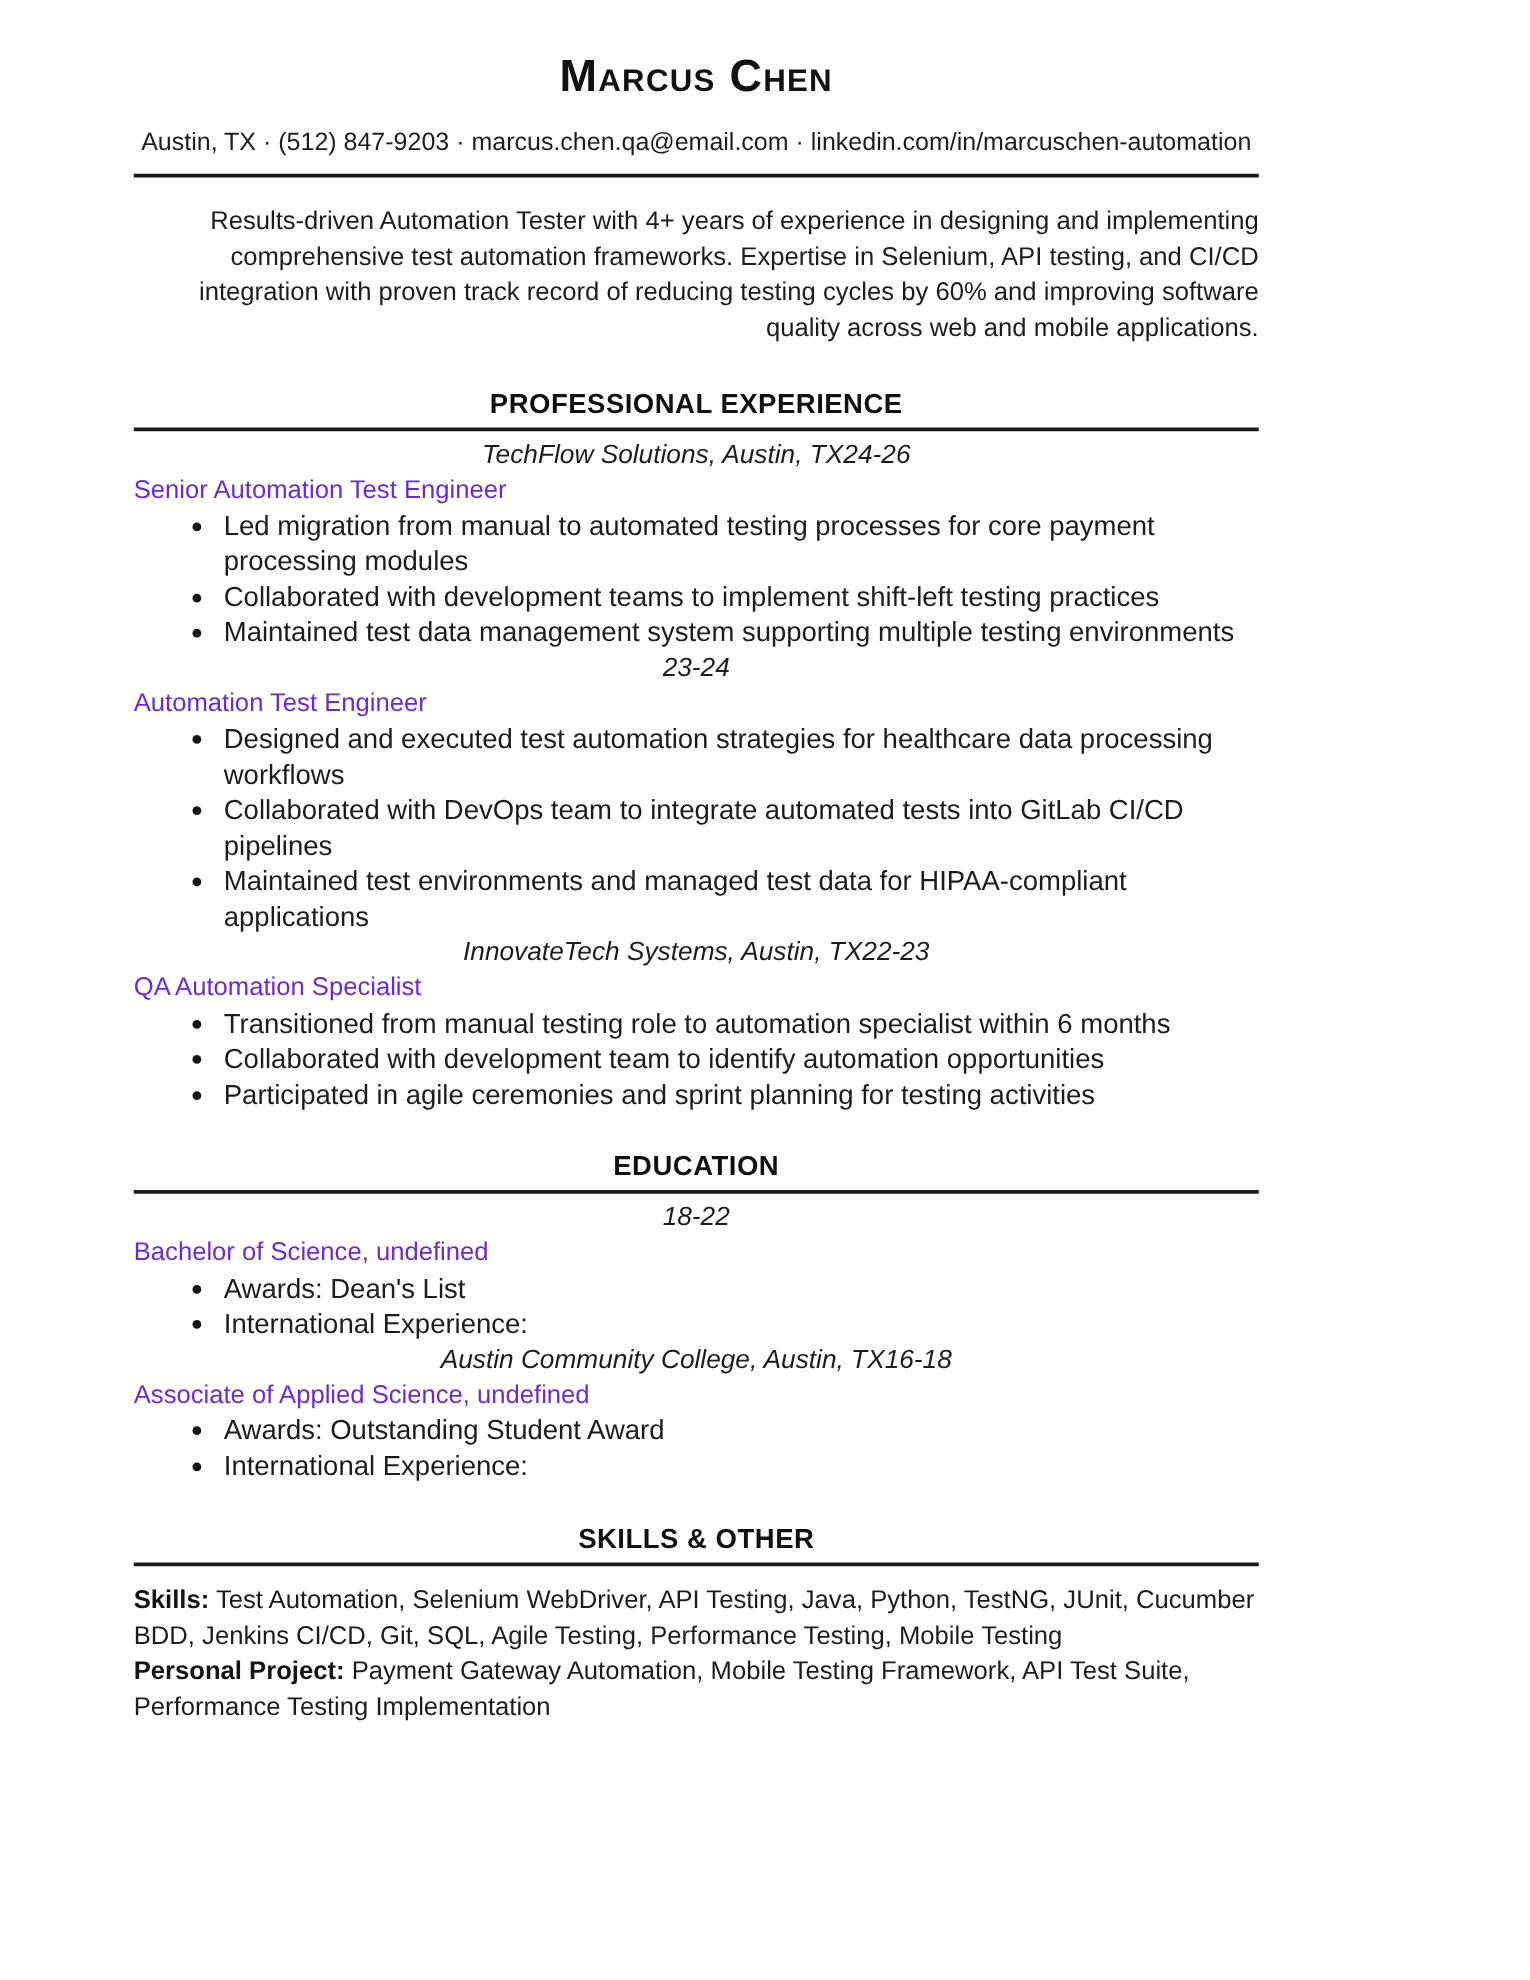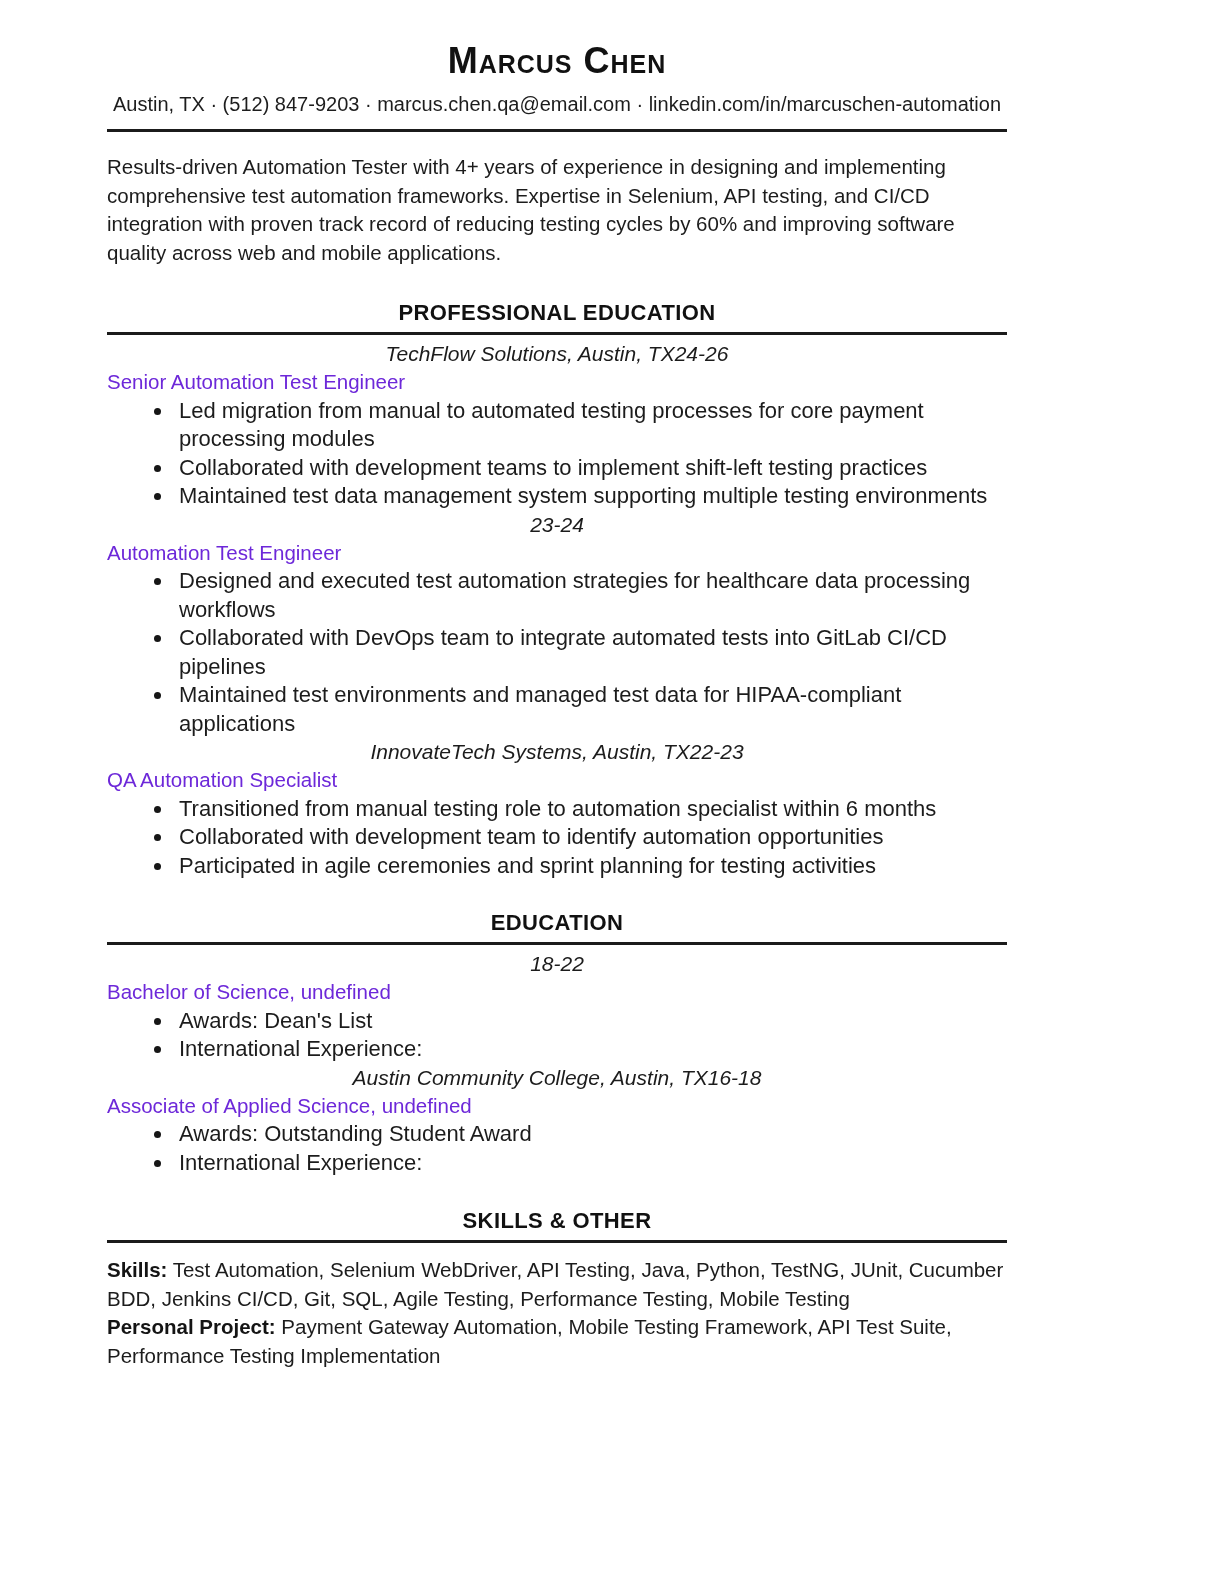--- a/index.html
+++ b/index.html
@@ -19,34 +19,34 @@
   .name {
     margin:0;
     text-align:center;
     font-size:36px; line-height:42px;
     font-weight:700;
     font-variant:small-caps;
     letter-spacing:1px;
     color:#111;
   }
   .contact {
-    margin-top:10px;
+    margin-top:20px;
     text-align:center;
     font-size:20px; line-height:24px;
     color:#1d1d1d;
   }
   .rule {
     border:none; margin:0;
     border-top:3px solid #1b1b1b;
   }
   .rule.top { margin-top:13px; }
   
   .summary {
     margin:21px 0 12px 0;
-    text-align:left;
+    text-align:right;
     font-size:20.5px; line-height:28.5px;
     color:#1c1c1c;
   }
   
   .section-title {
     margin:33px 0 0 0;
     text-align:center;
     font-size:22px; line-height:26px;
     font-weight:700;
     letter-spacing:0.4px;
@@ -100,21 +100,21 @@
 
 <div class="page">
 
   <h1 class="name">Marcus Chen</h1>
   <div class="contact">Austin, TX · (512) 847-9203 · marcus.chen.qa@email.com · linkedin.com/in/marcuschen-automation</div>
   <hr class="rule top">
 
   <p class="summary">Results-driven Automation Tester with 4+ years of experience in designing and implementing comprehensive test automation frameworks. Expertise in Selenium, API testing, and CI/CD integration with proven track record of reducing testing cycles by 60% and improving software quality across web and mobile applications.</p>
 
   <section>
-    <h2 class="section-title">PROFESSIONAL EDUCATION</h2>
+    <h2 class="section-title">PROFESSIONAL EXPERIENCE</h2>
     <hr class="rule section">
 
     <div>
       <div class="entry-head">
         <span>TechFlow Solutions, Austin, TX</span>
         <span class="entry-dates">24-26</span>
       </div>
       <div class="entry-role">Senior Automation Test Engineer</div>
       <ul class="bullets">
         <li>

